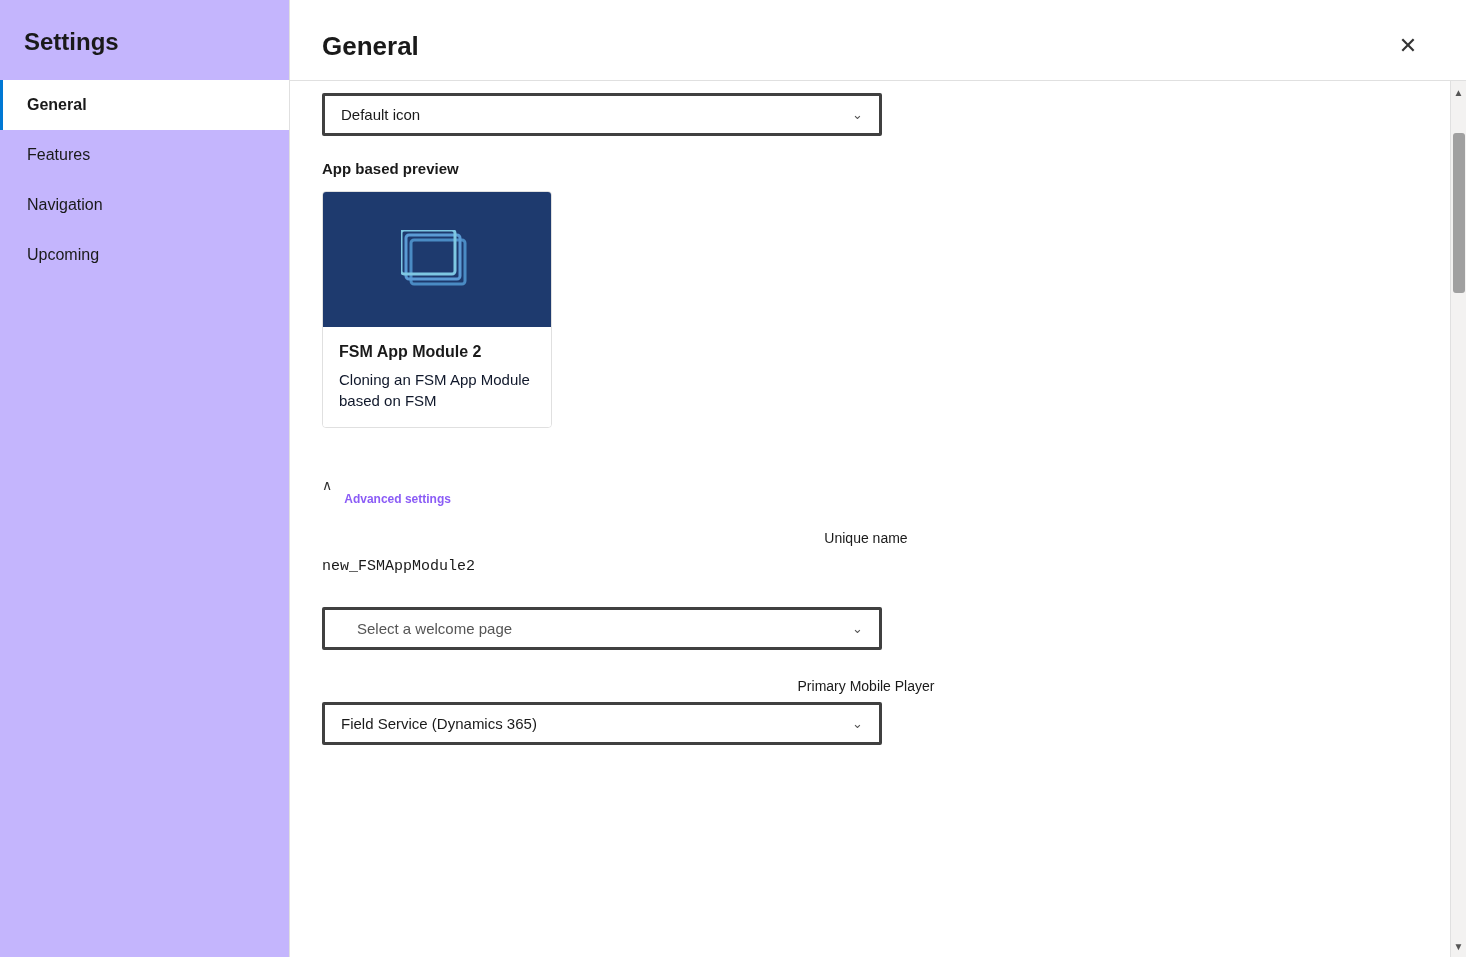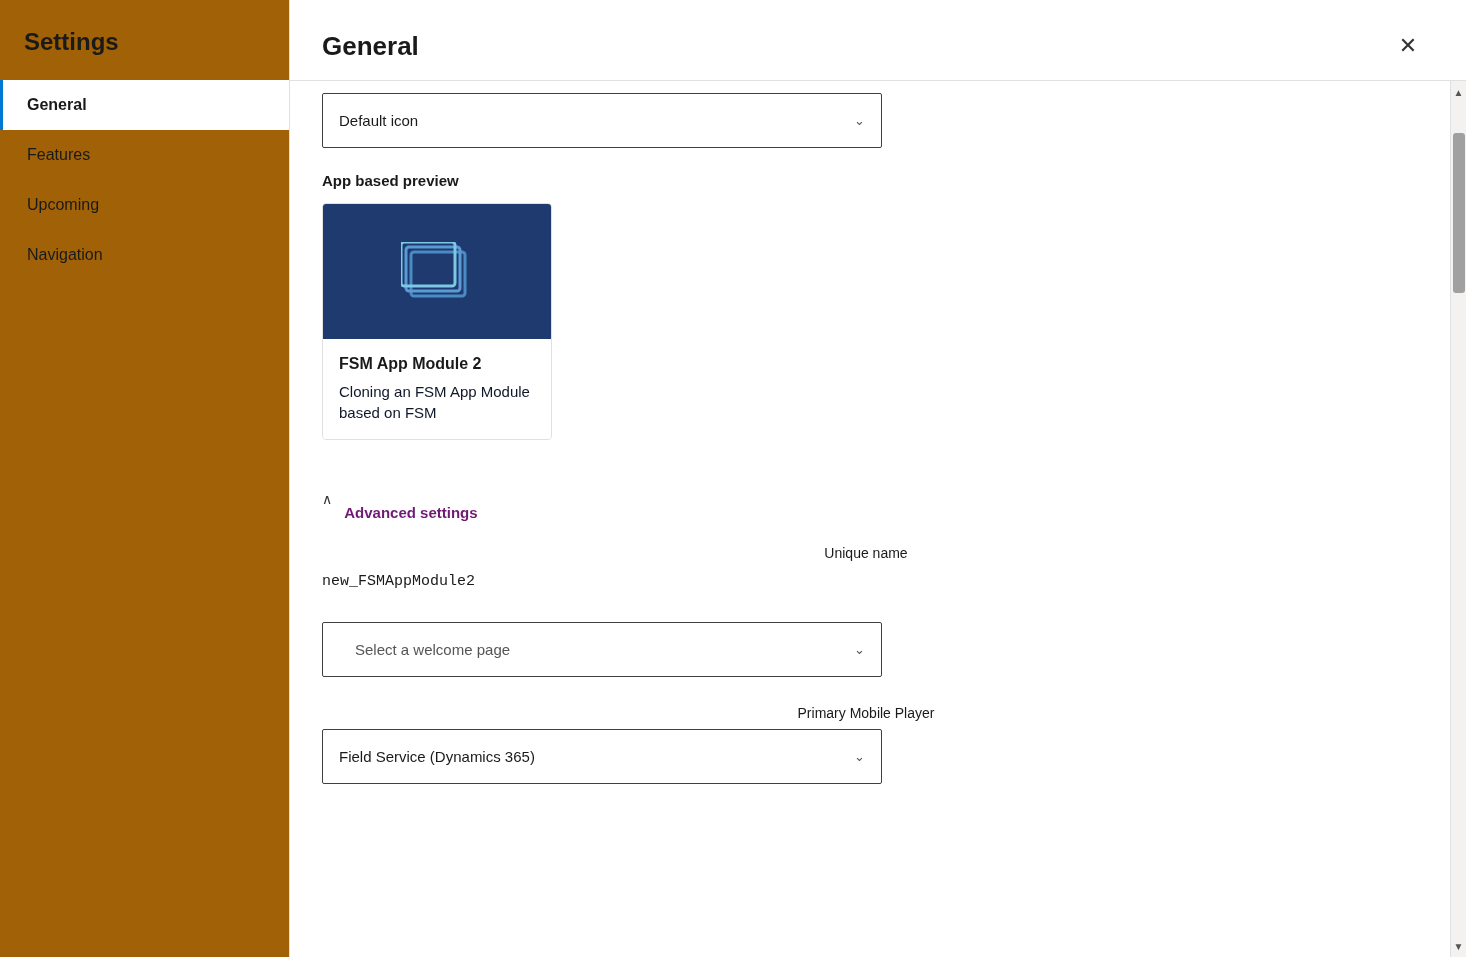--- a/index.html
+++ b/index.html
@@ -9,21 +9,21 @@
       width: 1466px;
       height: 957px;
       display: flex;
       overflow: hidden;
     }
 
     
     .sidebar {
       width: 290px;
       min-width: 290px;
-      background: #a16207;
+      background: #c4b5fd;
       height: 100%;
       border-right: 1px solid #e0e0e0;
       display: flex;
       flex-direction: column;
     }
     .sidebar-title {
       font-size: 24px;
       font-weight: 600;
       color: #1a1a1a;
       padding: 28px 24px 24px 24px;
@@ -80,23 +80,23 @@
       width: 36px;
       height: 36px;
     }
 
     
     .dropdown-container {
       margin-bottom: 24px;
     }
     .dropdown {
       width: 560px;
-      border: 1px solid #404040;
+      border: 3px solid #404040;
       border-radius: 2px;
-      padding: 18px 16px;
+      padding: 10px 16px;
       display: flex;
       align-items: center;
       justify-content: space-between;
       background: #fff;
       cursor: pointer;
       font-size: 15px;
       color: #1a1a1a;
     }
     .dropdown-chevron {
       font-size: 13px;
@@ -151,23 +151,23 @@
       align-items: center;
       gap: 12px;
       margin-bottom: 24px;
       cursor: pointer;
     }
     .section-header-chevron {
       font-size: 14px;
       color: #333;
     }
     .section-header-title {
-      font-size: 15px;
-      font-weight: 600;
-      color: #701a75;
+      font-size: 12px;
+      font-weight: 600;
+      color: #8b5cf6;
       margin-top: 28px;
     }
 
     
     .field-group {
       margin-bottom: 28px;
     }
     .field-label {
       font-size: 14px;
       font-weight: 400;
@@ -228,24 +228,24 @@
 <div class="sidebar">
   <div class="sidebar-title">Settings</div>
   <nav class="sidebar-nav">
     <div class="sidebar-item active">
       <span>General</span>
     </div>
     <div class="sidebar-item">
       <span>Features</span>
     </div>
     <div class="sidebar-item">
+      <span>Navigation</span>
+    </div>
+    <div class="sidebar-item">
       <span>Upcoming</span>
-    </div>
-    <div class="sidebar-item">
-      <span>Navigation</span>
     </div>
   </nav>
 </div>
 
 <div class="main">
 
   <div class="main-header">
     <div class="main-title">General</div>
     <button class="close-btn">✕</button>
   </div>

